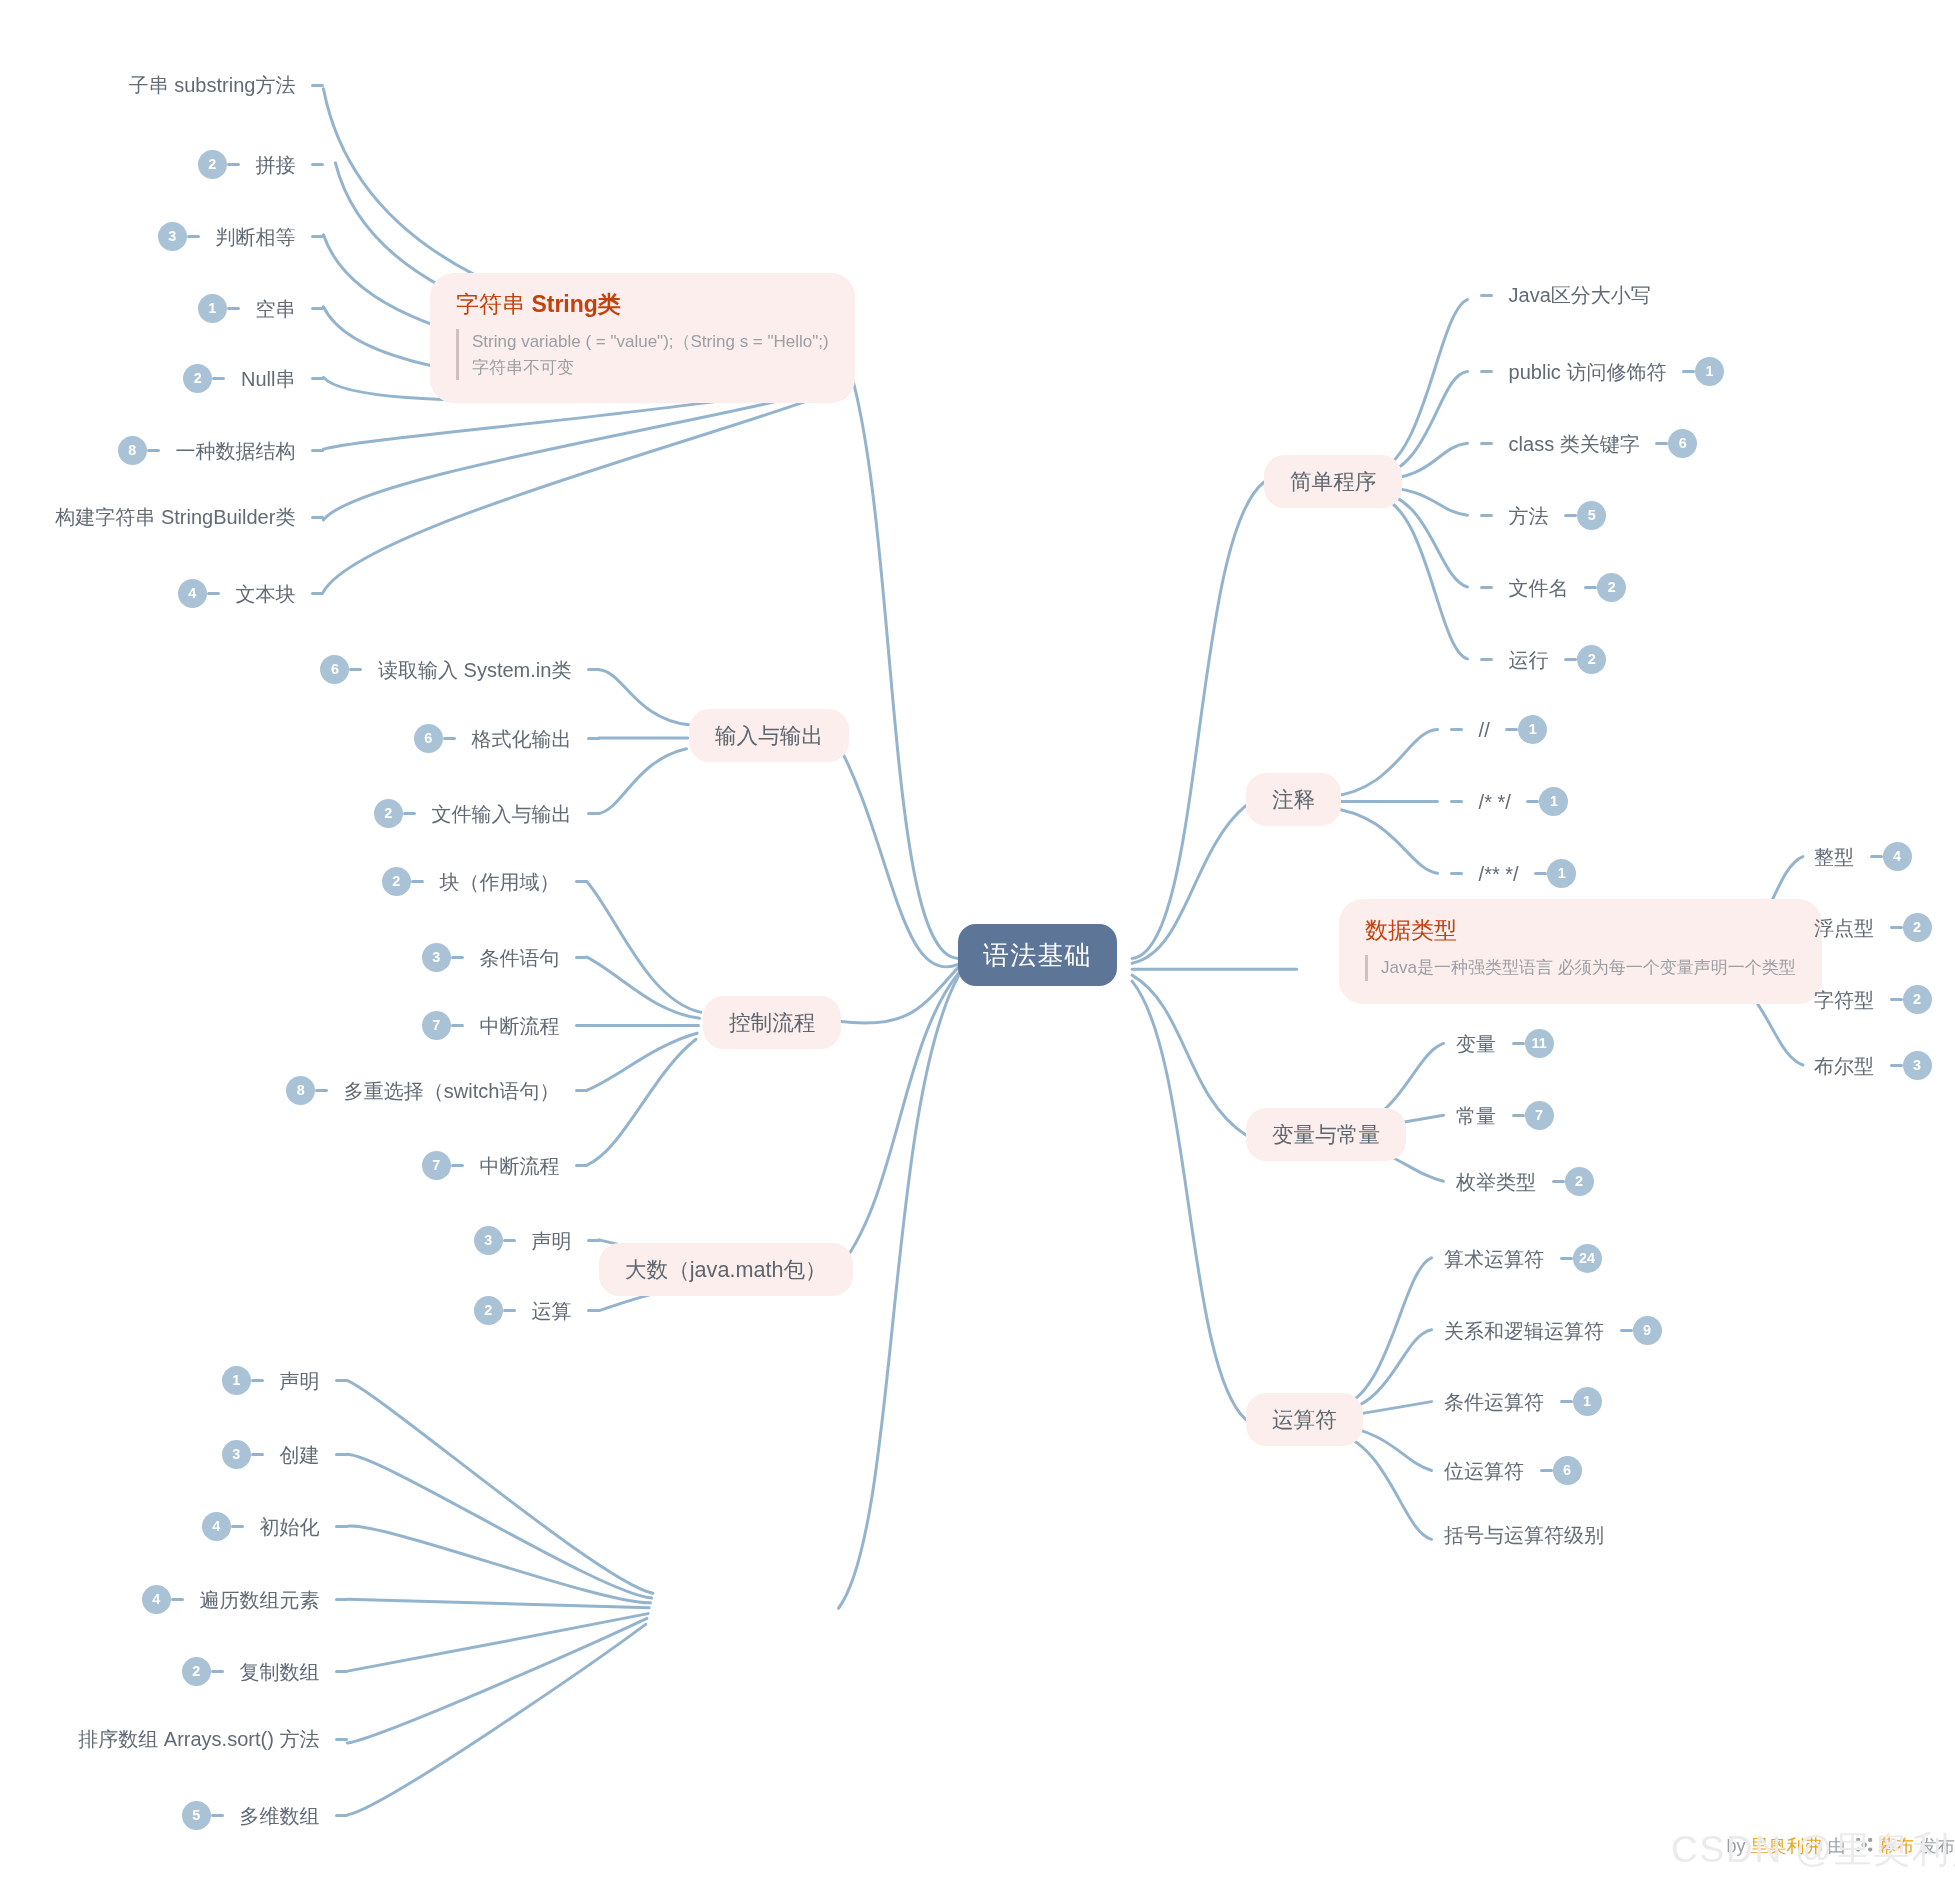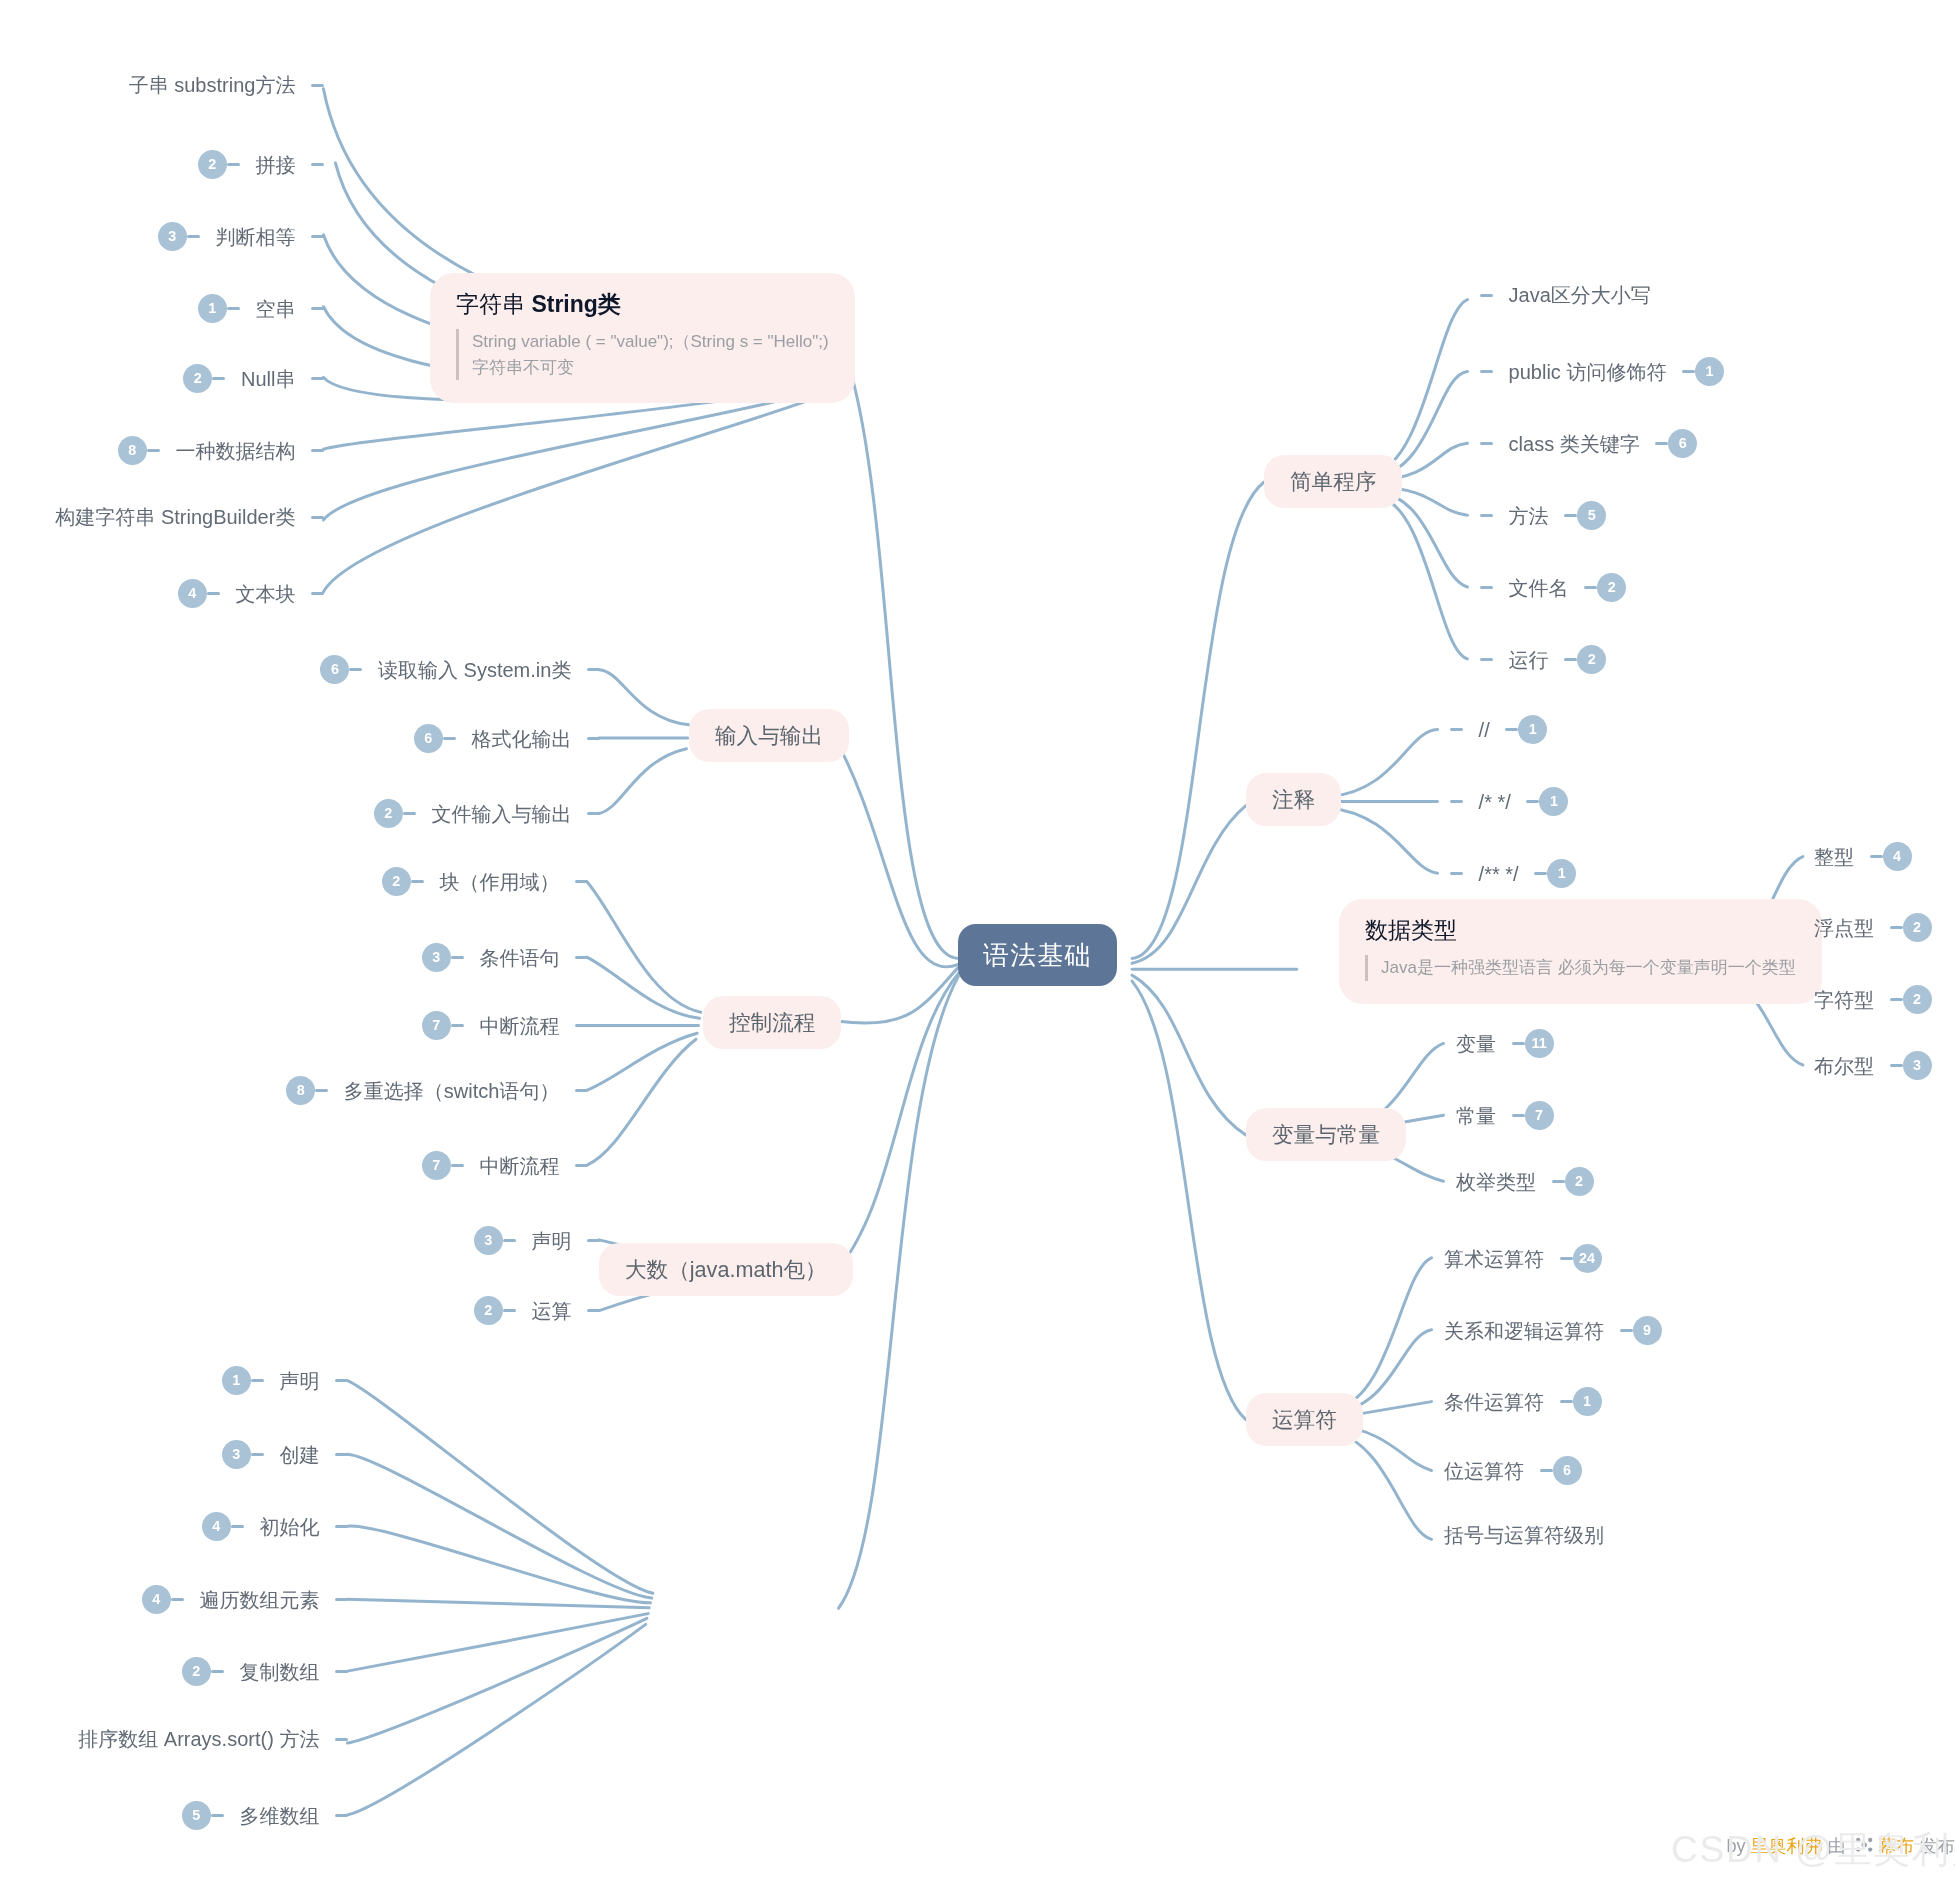--- a/index.html
+++ b/index.html
@@ -48,21 +48,21 @@
     font-size: 21.6px; color: #5d666f;
     white-space: nowrap; line-height: 1;
     display: inline-block;
   }
   .topic.big {
     padding: 20.4px 26px 23px 26px;
     border-radius: 24px;
     white-space: normal;
   }
   .topic .t-title {
-    font-size: 23px; color: #0f172a; font-weight: 700;
+    font-size: 23px; color: #c2410c; font-weight: 700;
     margin-bottom: 13px; white-space: nowrap;
   }
   .topic .t-title .reg { font-weight: 400; }
   .topic .t-note {
     border-left: 3px solid #cfc0bd;
     padding-left: 13px;
     font-size: 17px; color: #9b9ea3; line-height: 1.5;
     white-space: nowrap;
   }
   .topic .t-note div { white-space: nowrap; }

